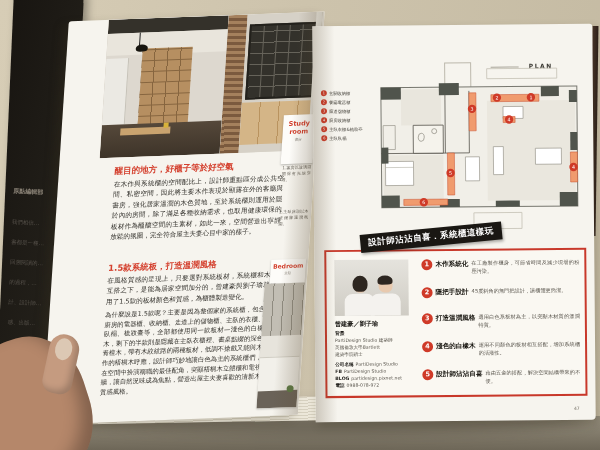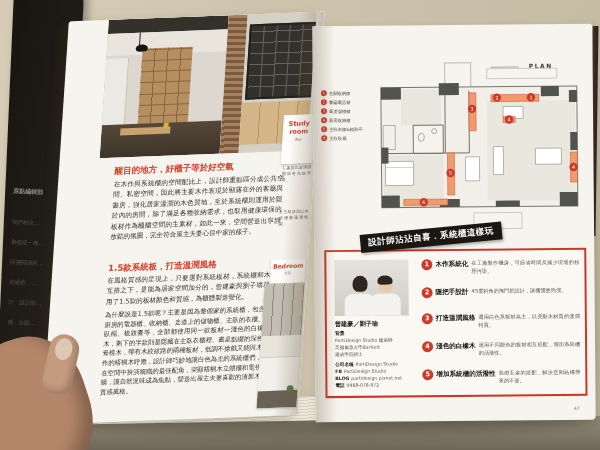--- a/index.html
+++ b/index.html
@@ -319,21 +319,21 @@
         <span class="tip-title">打造溫潤風格</span>
         <span class="tip-desc">選用白色系板材為主，以突顯木材質的溫潤特質。</span>
         </div>
       <div class="tip" style="top:90px">
         <span class="tip-num">4</span>
         <span class="tip-title">淺色的白橡木</span>
         <span class="tip-desc">運用不同顏色的板材相互搭配，增加系統櫃的活潑性。</span>
         </div>
       <div class="tip" style="top:118px">
         <span class="tip-num">5</span>
-        <span class="tip-title">增加系統櫃的活潑性</span>
+        <span class="tip-title">設計師沾沾自喜</span>
         <span class="tip-desc">藉由五金的搭配，解決空間結構帶來的不便。</span>
         </div>
     </div>
 
     <div class="pagenum pn-r">47</div>
     <div class="gutter-r"></div>
   </div>
 
   <div class="palm"></div>
   <div class="thumb">

